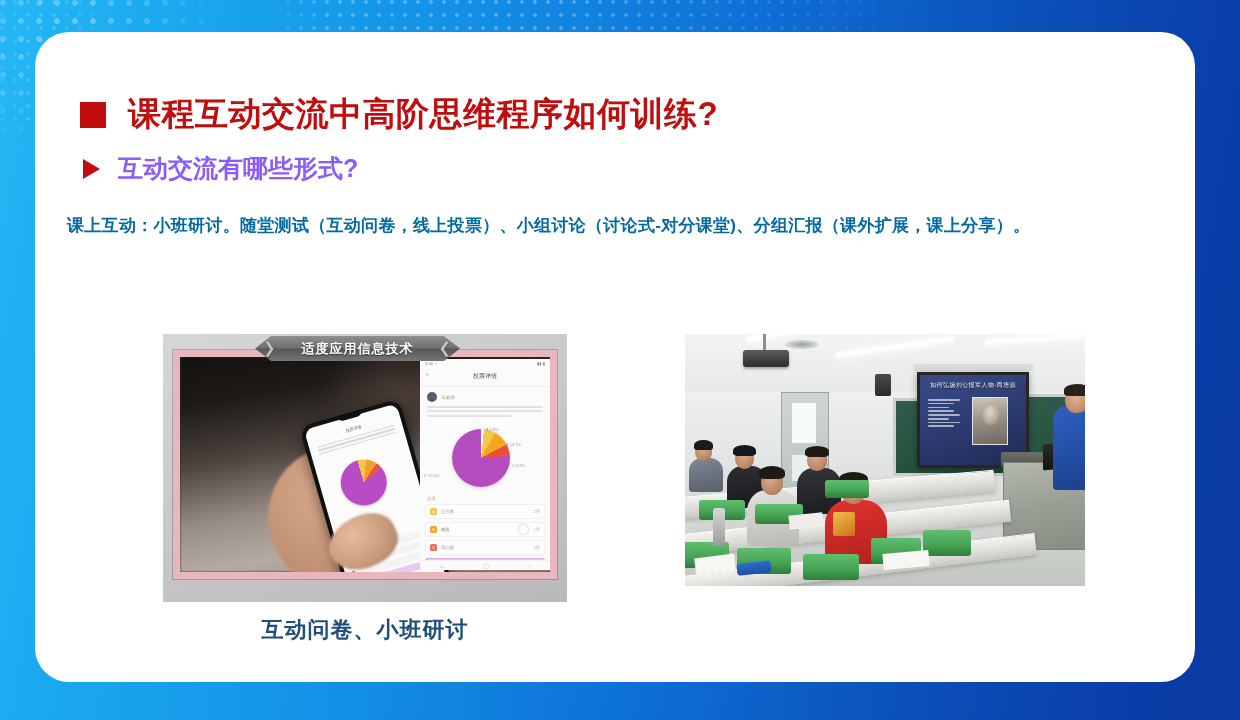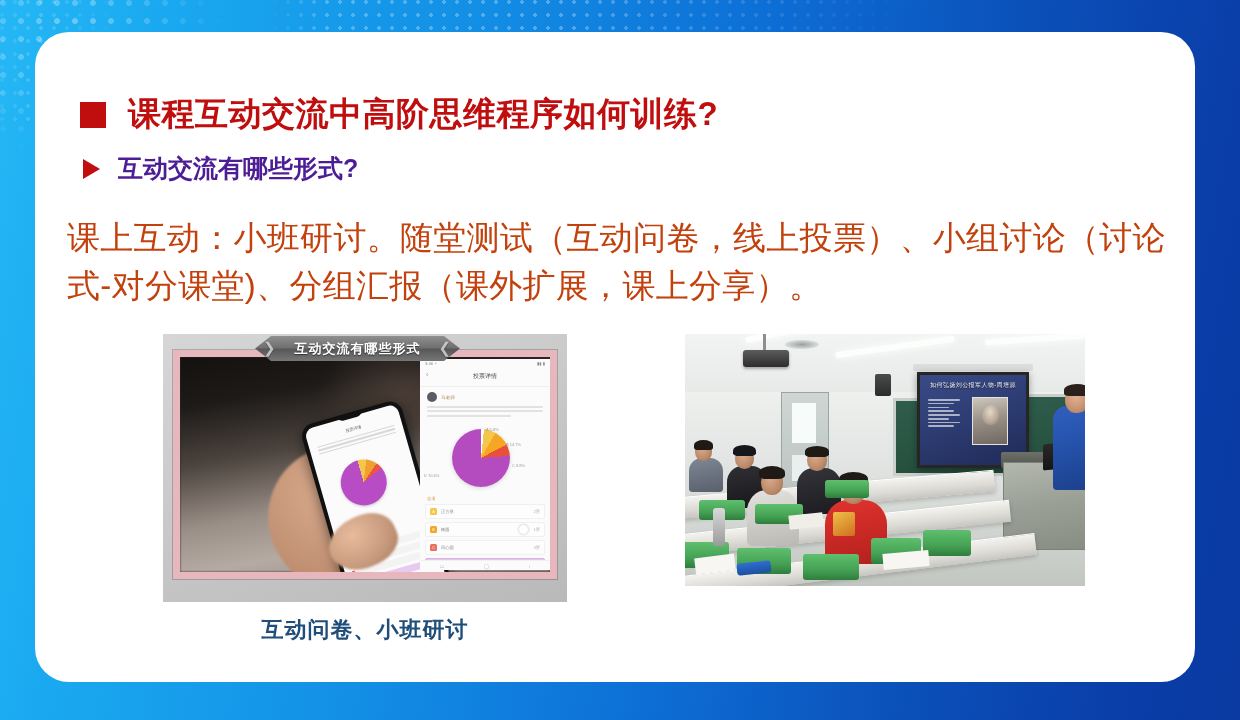--- a/index.html
+++ b/index.html
@@ -72,27 +72,27 @@
     position:absolute; left:48px; top:120px;
     display:flex; align-items:center; gap:18px;
   }
   .arrow-bullet {
     width:0; height:0; flex:0 0 auto;
     border-top:10px solid transparent;
     border-bottom:10px solid transparent;
     border-left:17px solid #c00d0d;
   }
   .sub-text {
-    font-size:25px; font-weight:bold; color:#4c1d95; white-space:nowrap;text-align:right;
+    font-size:25px; font-weight:bold; color:#8b5cf6; white-space:nowrap;text-align:right;
   }
 
   
   .body-text {
     position:absolute; left:32px; top:182px; width:1122px;
-    font-size:33px; font-weight:normal; color:#c2410c;
+    font-size:17px; font-weight:bold; color:#0369a1;
     line-height:1.45; letter-spacing:.3px;
   }
 
   
   .media { position:absolute; left:0; top:0; width:1160px; height:650px; }
 
   
   .shot-left {
     position:absolute; left:128px; top:302px;
     width:404px; height:268px;
@@ -481,21 +481,21 @@
                 <span>▭</span>
                 <span>◯</span>
                 <span>‹</span>
               </div>
             </div>
           </div>
         </div>
 
         <div class="ribbon">
           <span class="chev l">❯</span>
-          <span>互动交流有哪些形式</span>
+          <span>适度应用信息技术</span>
           <span class="chev r">❮</span>
         </div>
 
       </div>
 
       <div class="shot-right">
         <div class="ceiling"></div>
         <div class="tube t1"></div>
         <div class="tube t2"></div>
         <div class="tube t3"></div>

